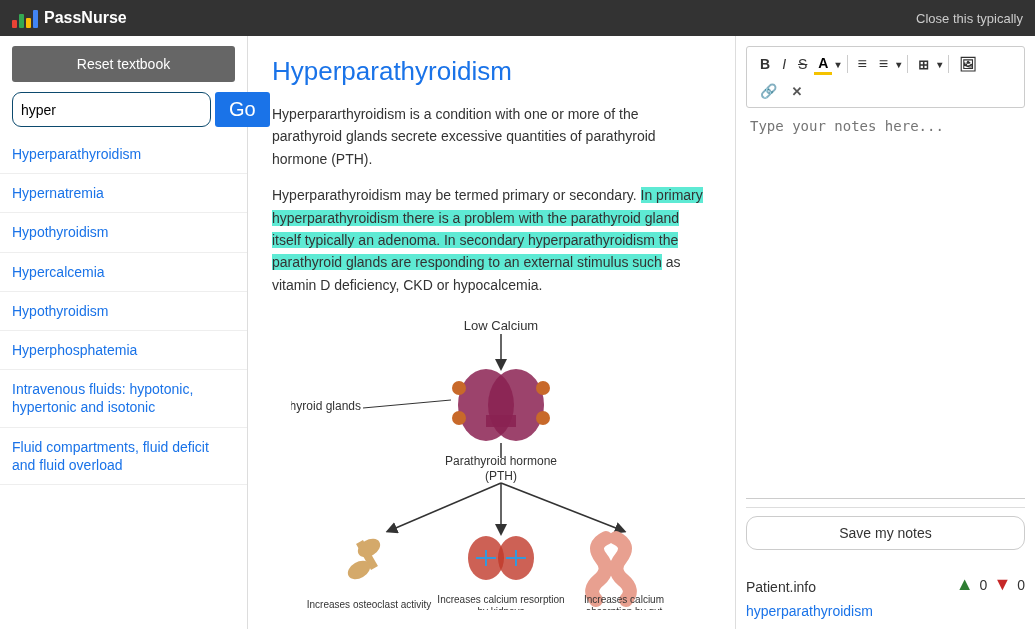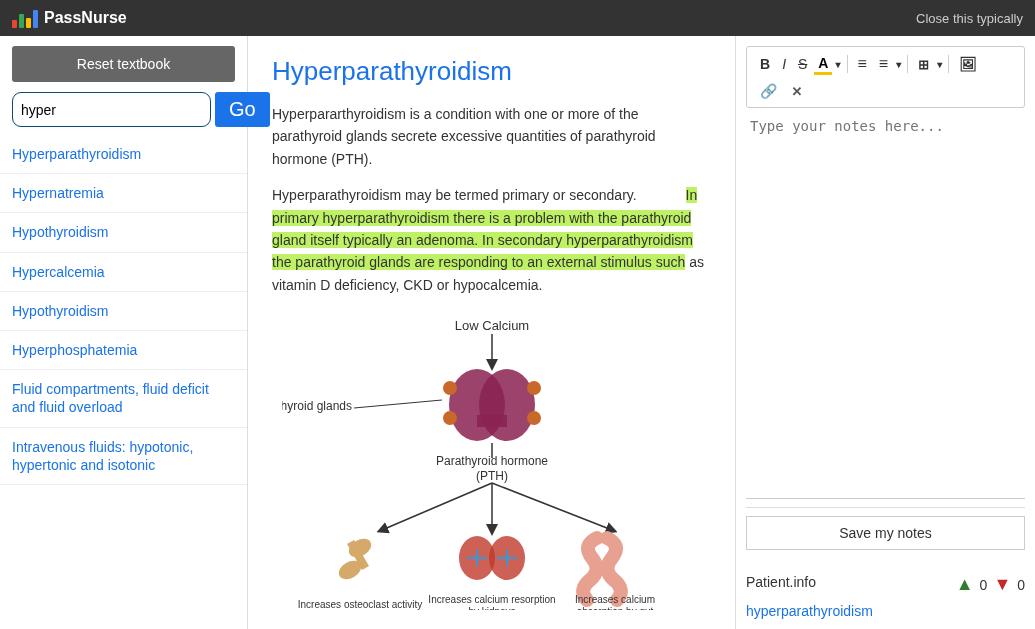--- a/index.html
+++ b/index.html
@@ -117,21 +117,21 @@
       margin-bottom: 16px;
     }
     .content-text {
       font-size: 14px;
       line-height: 1.6;
       margin-bottom: 14px;
       color: #333;
     }
     .diagram-area {
       margin-top: 5px;
-      text-align: center;
+      text-align: right;
       position: relative;
     }
 
     
     .right-panel {
       width: 300px;
       min-width: 300px;
       border-left: 1px solid #ddd;
       display: flex;
       flex-direction: column;
@@ -176,31 +176,31 @@
       padding: 4px;
       width: 100%;
       margin-bottom: 8px;
     }
     .save-notes-btn {
       border: 1px solid #ccc;
       background: #fff;
       padding: 8px 16px;
       font-size: 14px;
       cursor: pointer;
-      border-radius: 0;
+      border-radius: 11px;
       color: #333;
       display: block;
       margin-bottom: 16px;
     }
     .patient-info-section {
       margin-top: 8px;
     }
     .patient-info-header {
       display: flex;
-      align-items: flex-start;
+      align-items: flex-end;
       justify-content: space-between;
       margin-bottom: 8px;
     }
     .patient-info-title {
       font-size: 14px;
       color: #333;
     }
     .vote-area {
       display: flex;
       align-items: center;
@@ -241,32 +241,32 @@
       <button class="go-btn">Go</button>
     </div>
     <div class="nav-list">
 
     <div class="nav-item">Hyperparathyroidism</div>
         <div class="nav-item">Hypernatremia</div>
         <div class="nav-item">Hypothyroidism</div>
         <div class="nav-item">Hypercalcemia</div>
         <div class="nav-item">Hypothyroidism</div>
         <div class="nav-item">Hyperphosphatemia</div>
+        <div class="nav-item">Intravenous fluids: hypotonic, hypertonic and isotonic</div>
         <div class="nav-item">Fluid compartments, fluid deficit and fluid overload</div>
-        <div class="nav-item">Intravenous fluids: hypotonic, hypertonic and isotonic</div>
       </div>
   </div>
 
   <div class="main-content">
     <h1 class="page-title">Hyperparathyroidism</h1>
     <p class="content-text">
       Hyperpararthyroidism is a condition with one or more of the parathyroid glands secrete excessive quantities of parathyroid hormone (PTH).
     </p>
     <p class="content-text">
-      Hyperparathyroidism may be termed primary or secondary. <span style="background:#bef264;margin-left:45px;">In primary hyperparathyroidism there is a problem with the parathyroid gland itself typically an adenoma. In secondary hyperparathyroidism the parathyroid glands are responding to an external stimulus such</span> as vitamin D deficiency, CKD or hypocalcemia.
+      Hyperparathyroidism may be termed primary or secondary. <span style="background:#5eead4;">In primary hyperparathyroidism there is a problem with the parathyroid gland itself typically an adenoma. In secondary hyperparathyroidism the parathyroid glands are responding to an external stimulus such</span> as vitamin D deficiency, CKD or hypocalcemia.
     </p>
 
     <div class="diagram-area">
       <svg viewBox="0 0 420 300" width="420" height="300">
 
         <text x="210" y="20" text-anchor="middle" font-size="13" fill="#333">Low Calcium</text>
 
         <line x1="210" y1="24" x2="210" y2="55" stroke="#333" stroke-width="1.5" marker-end="url(#arr)"></line>
 
         <ellipse cx="195" cy="95" rx="28" ry="36" fill="#8B2252" opacity="0.85"></ellipse>

